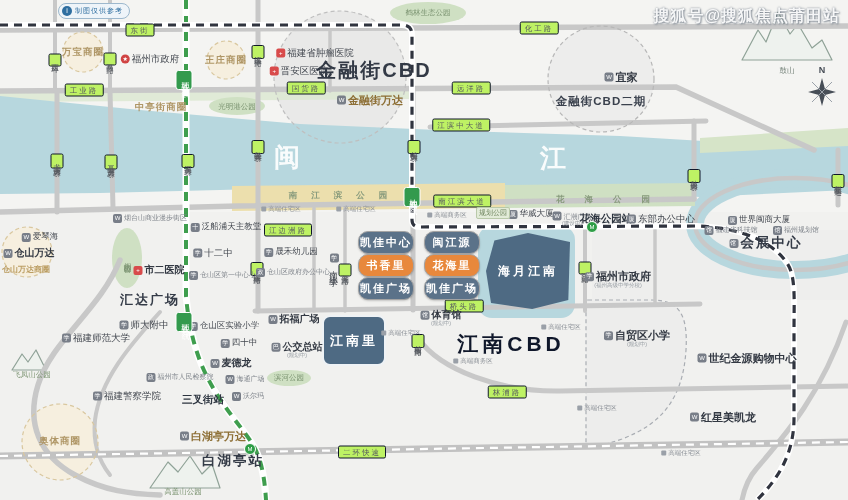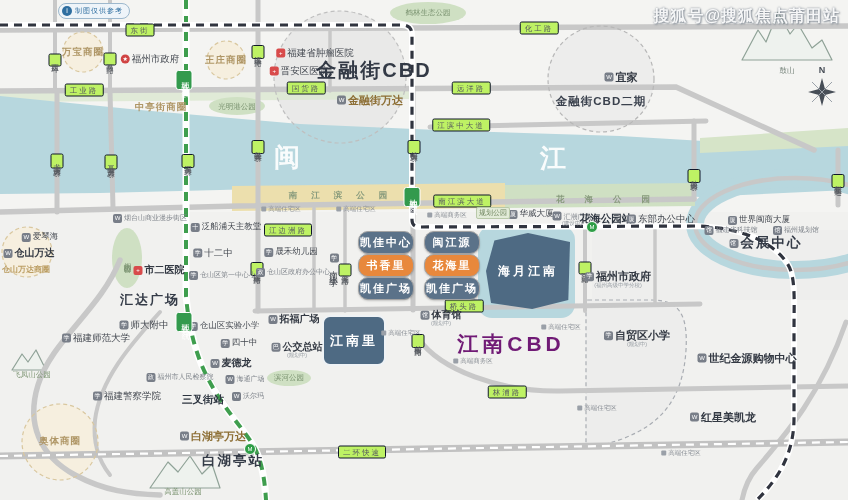--- a/index.html
+++ b/index.html
@@ -15,21 +15,21 @@
   .s-bold11{font-size:11px;font-weight:bold;color:#333943;}
   .s-tiny7{font-size:7px;color:#7f848b;}
   .s-tiny6{font-size:6.5px;color:#8b9097;}
   .s-gold9{font-size:9.5px;font-weight:bold;color:#af9666;letter-spacing:1px;}
   .s-gold8{font-size:8px;font-weight:bold;color:#bb9d61;}
   .s-goldb{font-size:11px;font-weight:bold;color:#8d6f35;}
   .s-big11{font-size:11.5px;font-weight:bold;color:#3a414d;letter-spacing:1px;}
   .s-big12{font-size:13px;font-weight:bold;color:#343b47;letter-spacing:2px;}
   .s-big13{font-size:13.5px;font-weight:bold;color:#343b47;letter-spacing:2px;}
   .s-big17{font-size:20px;font-weight:bold;color:#333a46;letter-spacing:2px;}
-  .s-big20{font-size:21px;font-weight:bold;color:#701a75;letter-spacing:4px;align-items:center;}
+  .s-big20{font-size:21px;font-weight:bold;color:#0f172a;letter-spacing:4px;align-items:center;}
   .s-station{font-size:10.5px;font-weight:bold;color:#2c343f;}
   .s-plan{font-size:7px;color:#6f855f;background:#e2ebd8;border:1px solid #b9c9a9;padding:0 2px;border-radius:2px;}
   .vert .t{writing-mode:vertical-rl;letter-spacing:2px;}
   .vert .row{flex-direction:column;}
   .ic{width:9px;height:9px;border-radius:2px;color:#fff;font-size:6px;line-height:9px;text-align:center;flex:0 0 auto;font-weight:normal;}
   .ic-hosp{background:#d84b4b;}
   .ic-school,.ic-bus,.ic-mus,.ic-bldg,.ic-church,.ic-gov2,.ic-shop{background:#787e88;}
   .ic-gov{background:#d04343;border-radius:50%;}
   .ic-dot{width:5px;height:5px;background:#9aa0a8;border-radius:1px;font-size:0;}
   .rl{position:absolute;transform:translate(-50%,-50%);background:#bef264;border:1px solid #0f172a;border-radius:2px;padding:0 4px;font-size:7.5px;color:#55595f;letter-spacing:2px;height:11px;line-height:11px;white-space:nowrap;z-index:5;}

